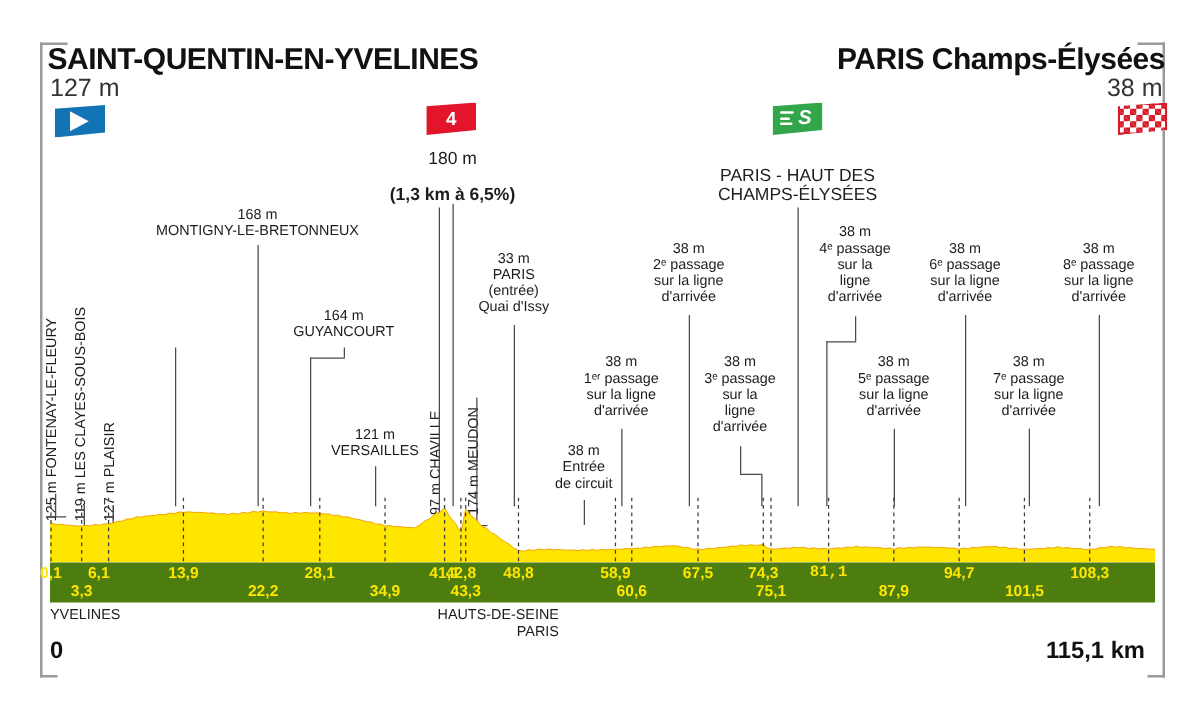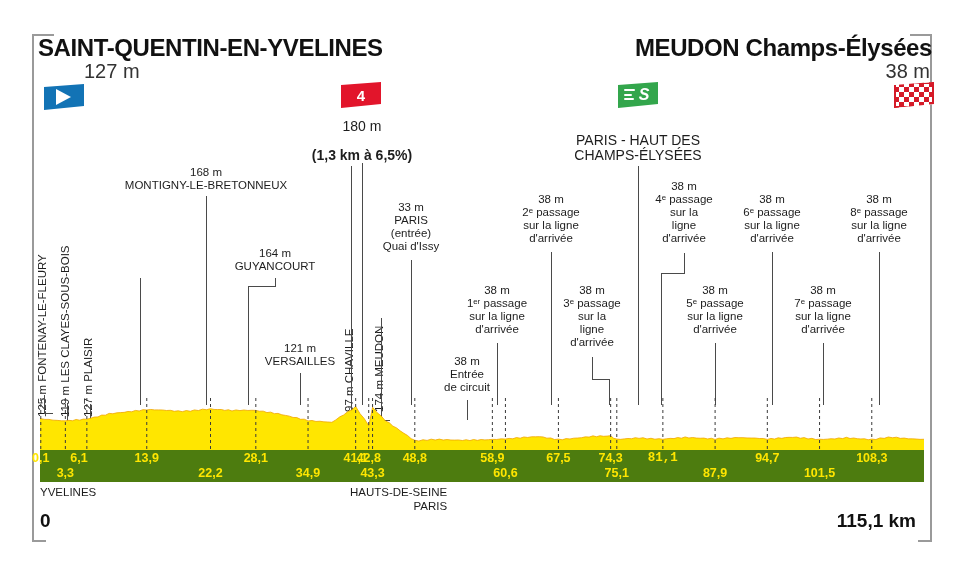--- a/index.html
+++ b/index.html
@@ -20,21 +20,20 @@
     font-size:24px;
     letter-spacing:-0.4px;
     white-space:nowrap;
     color:#111;
   }
   .hdr-alt{
     position:absolute;
     font-size:20px;
     color:#333;
     white-space:nowrap;
-    margin-left:44px;
   }
   #start-city{left:38px;top:34px;}
   #start-alt{left:40px;top:60px;}
   #finish-city{right:28px;top:34px;text-align:right;}
   #finish-alt{right:30px;top:60px;text-align:right;}
 
   
   .frame{position:absolute;border-color:#9a9a9a;border-style:solid;border-width:0;}
   #frame-left{left:32px;top:34px;width:20px;height:506px;border-left-width:2px;border-top-width:2px;}
   #frame-left:after{content:"";position:absolute;left:-2px;bottom:0;width:14px;height:2px;background:#9a9a9a;}
@@ -162,21 +161,21 @@
 </head>
 <body>
 
 <div id="stage">
 
   <div class="frame" id="frame-left"></div>
   <div class="frame" id="frame-right"></div>
 
   <div class="hdr-city" id="start-city">SAINT-QUENTIN-EN-YVELINES</div>
   <div class="hdr-alt" id="start-alt">127 m</div>
-  <div class="hdr-city" id="finish-city">MEUDON Champs-Élysées</div>
+  <div class="hdr-city" id="finish-city">PARIS Champs-Élysées</div>
   <div class="hdr-alt" id="finish-alt">38 m</div>
 
   <div class="flagbox" style="left:44px;top:84px;">
     <div class="flagshape flag-start">
         <div class="tri"></div>
       </div>
   </div>
 
   <div class="flagbox" style="left:341px;top:82px;">
     <div class="flagshape flag-climb">

